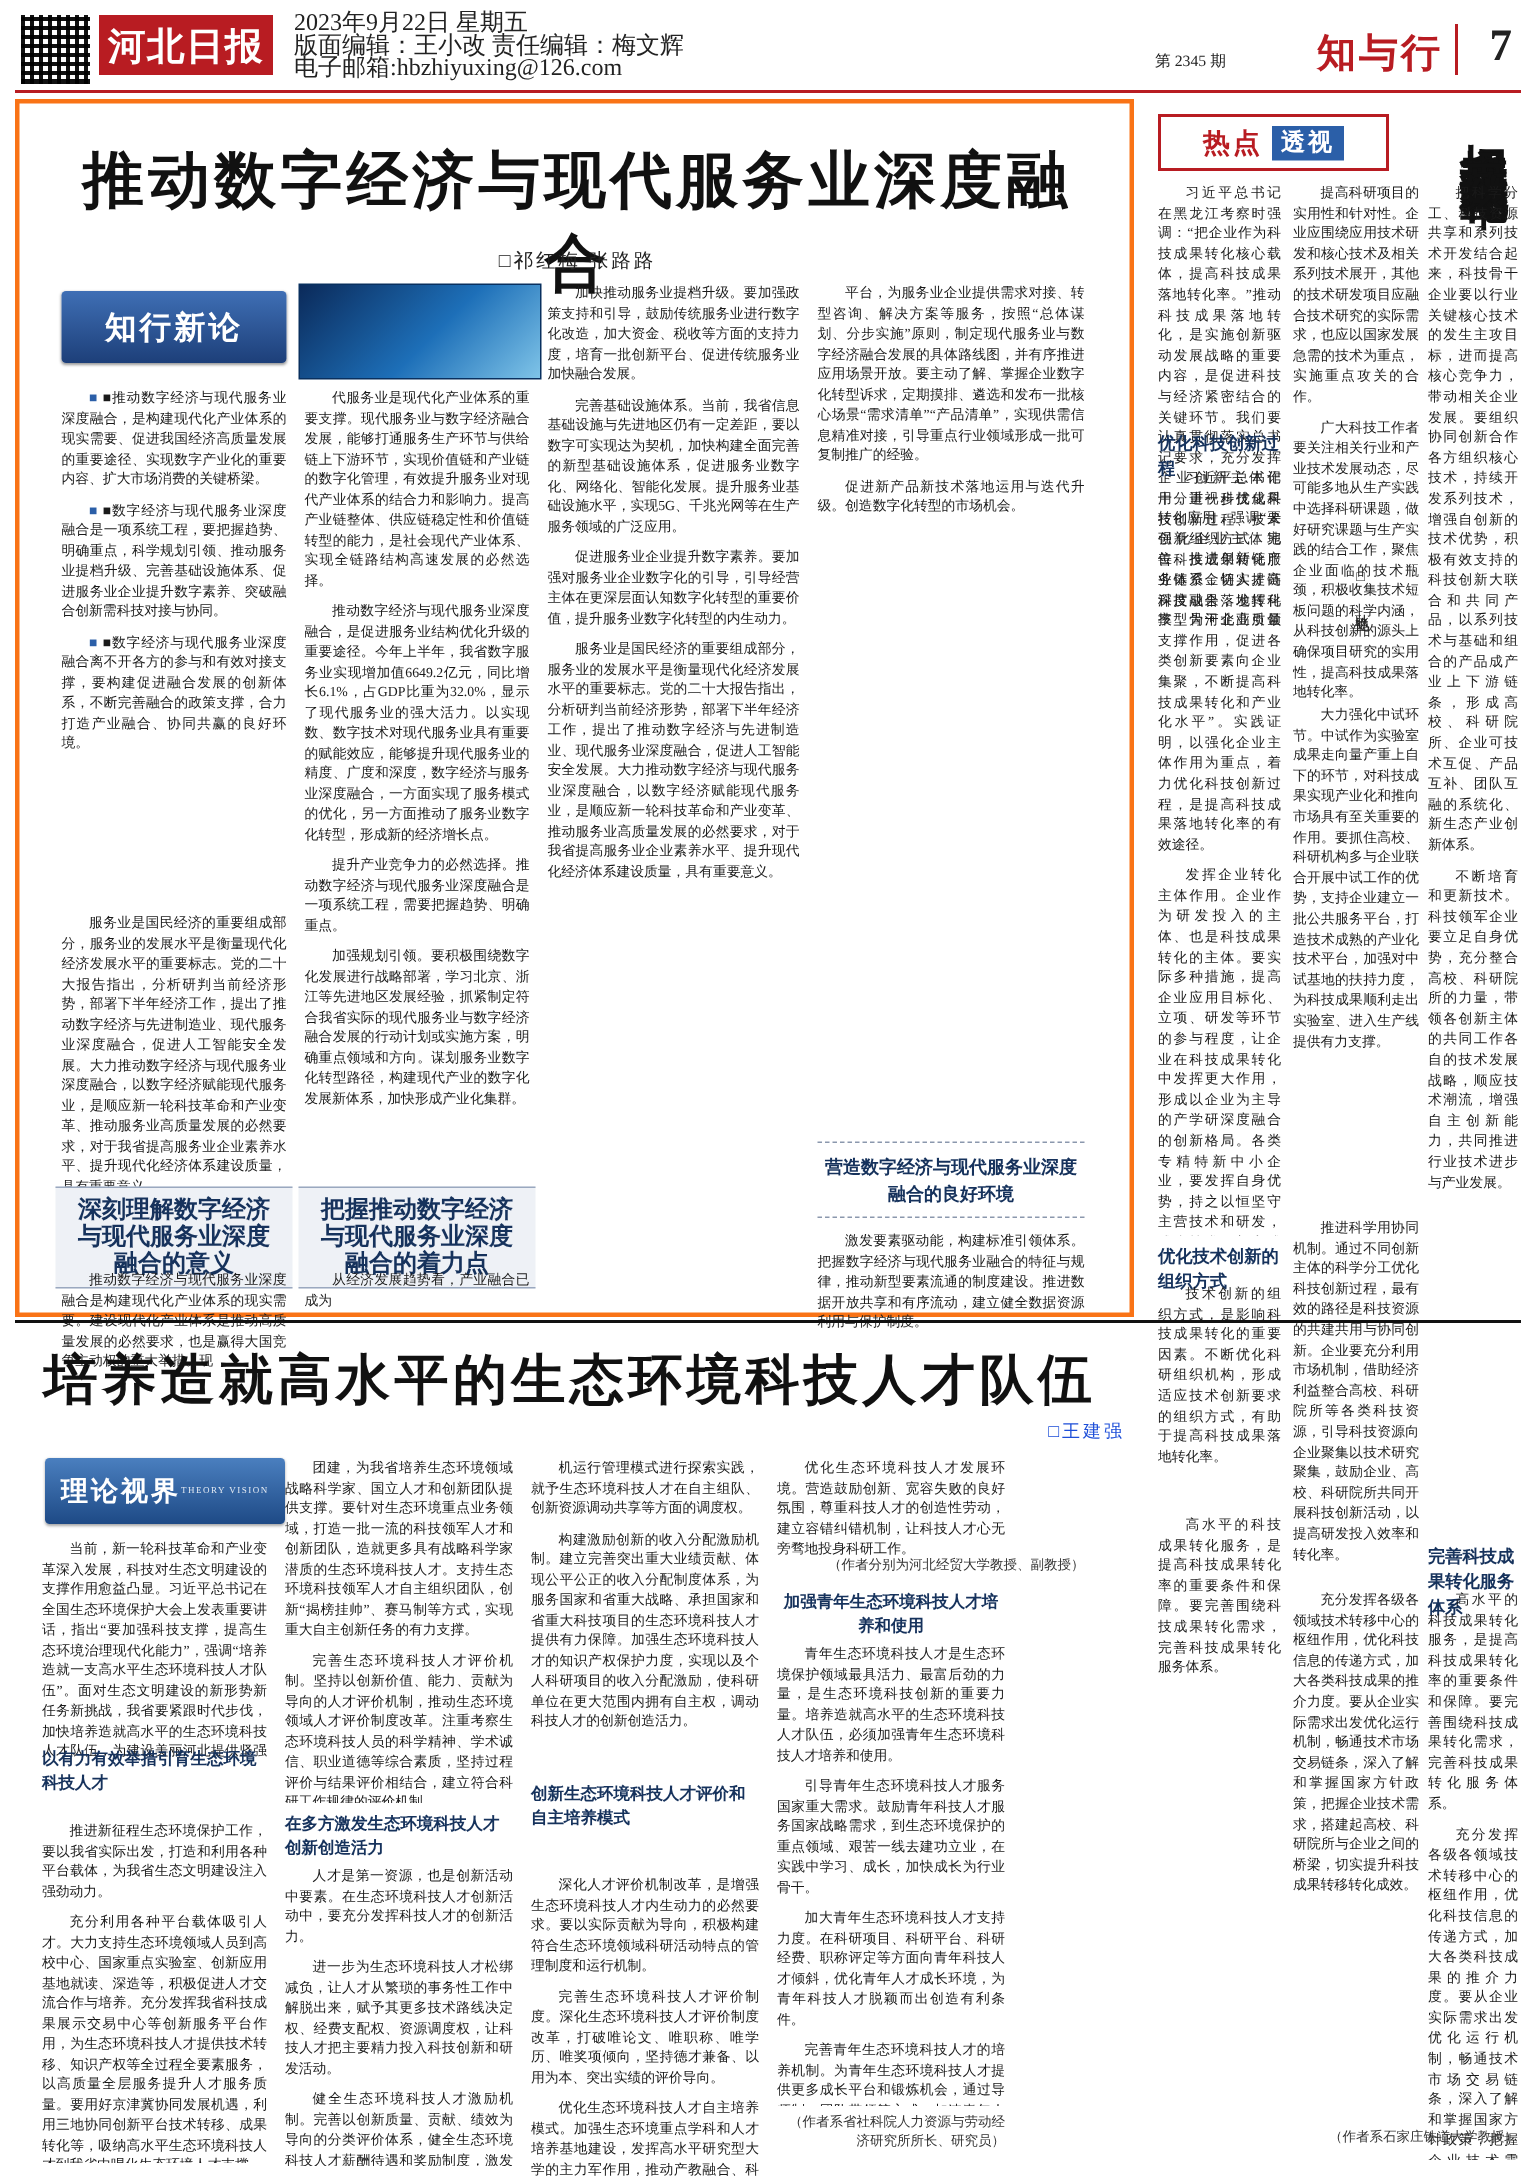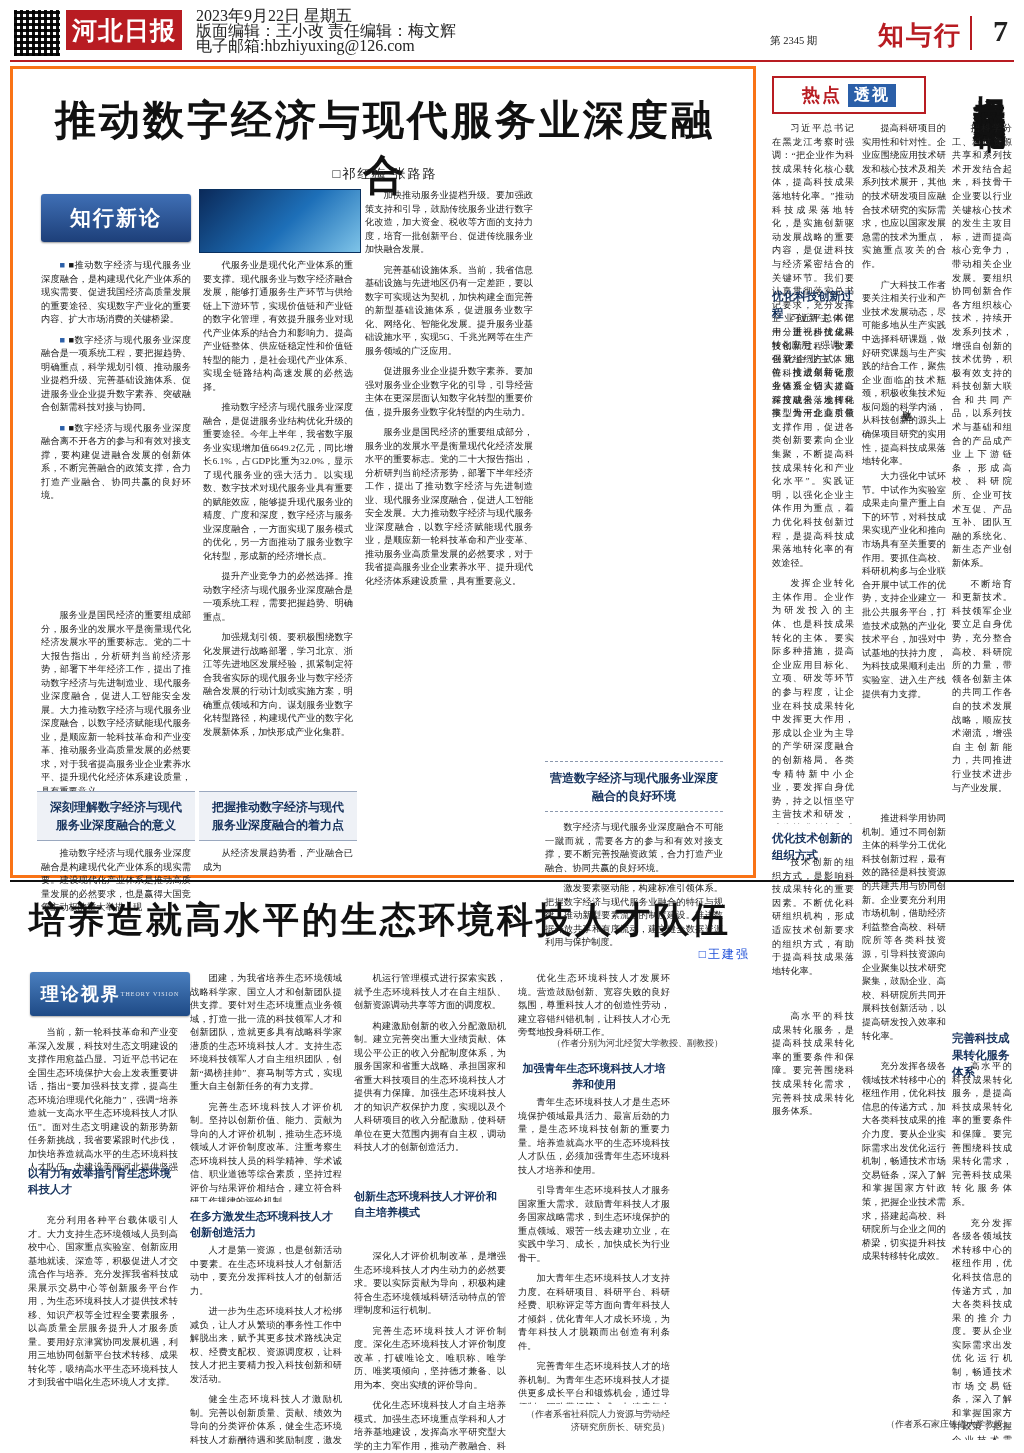--- a/index.html
+++ b/index.html
@@ -42,21 +42,21 @@
       display:flex;align-items:center;justify-content:center;font-size:21px;font-weight:bold;letter-spacing:2px;
       box-shadow:0 1px 2px rgba(0,0,0,.4);}
   .hero{position:absolute;left:186px;top:120px;width:160px;height:62px;
       background:linear-gradient(135deg,#0b2a5a,#1d6fb8 55%,#7fc4e8);border:1px solid #09305f;}
 
   .col{position:absolute;font-size:9.2px;line-height:13.5px;text-align:justify;color:#1a1a1a;}
   .col p{margin:0 0 7px 0;text-indent:2em;}
   .mark::before{content:"■";color:#2b5fa8;margin-right:3px;}
 
   .subbox{position:absolute;background:#eef1f6;border-top:1px solid #9aa8bf;border-bottom:1px solid #9aa8bf;
-      padding:6px 8px;font-size:12px;font-weight:bold;line-height:18px;color:#16325c;text-align:center;}
+      padding:6px 8px;font-size:16px;font-weight:bold;line-height:18px;color:#16325c;text-align:center;}
   .subline{position:absolute;border-top:1px dashed #8b98ad;}
   .subhead-c{position:absolute;font-size:12px;font-weight:bold;line-height:18px;color:#16325c;text-align:center;}
   .author-note{position:absolute;font-size:9px;line-height:13px;color:#333;text-align:right;}
 
   
   .hot-badge{position:absolute;left:772px;top:76px;width:150px;height:34px;border:2px solid #b81c22;
       display:flex;align-items:center;justify-content:center;gap:6px;background:#fff;}
   .hot-badge .t1{color:#b81c22;font-weight:bold;font-size:18px;letter-spacing:2px;}
   .hot-badge .t2{background:#2b5fa8;color:#fff;font-weight:bold;font-size:16px;padding:1px 6px;letter-spacing:2px;}
   .vtitle{position:absolute;right:12px;top:70px;width:46px;font-size:32px;font-weight:bold;
@@ -134,25 +134,28 @@
       <p>从经济发展趋势看，产业融合已成为</p>
     </div>
 
     <div class="col" style="left:352px;top:120px;width:168px;height:690px;overflow:hidden;">
       <p>加快推动服务业提档升级。要加强政策支持和引导，鼓励传统服务业进行数字化改造，加大资金、税收等方面的支持力度，培育一批创新平台、促进传统服务业加快融合发展。</p>
       <p>完善基础设施体系。当前，我省信息基础设施与先进地区仍有一定差距，要以数字可实现达为契机，加快构建全面完善的新型基础设施体系，促进服务业数字化、网络化、智能化发展。提升服务业基础设施水平，实现5G、千兆光网等在生产服务领域的广泛应用。</p>
       <p>促进服务业企业提升数字素养。要加强对服务业企业数字化的引导，引导经营主体在更深层面认知数字化转型的重要价值，提升服务业数字化转型的内生动力。</p>
       <p>服务业是国民经济的重要组成部分，服务业的发展水平是衡量现代化经济发展水平的重要标志。党的二十大报告指出，分析研判当前经济形势，部署下半年经济工作，提出了推动数字经济与先进制造业、现代服务业深度融合，促进人工智能安全发展。大力推动数字经济与现代服务业深度融合，以数字经济赋能现代服务业，是顺应新一轮科技革命和产业变革、推动服务业高质量发展的必然要求，对于我省提高服务业企业素养水平、提升现代化经济体系建设质量，具有重要意义。</p>
     </div>
 
+    <div class="col" style="left:532px;top:120px;width:178px;height:560px;overflow:hidden;">
+      <p>平台，为服务业企业提供需求对接、转型咨询、解决方案等服务，按照“总体谋划、分步实施”原则，制定现代服务业与数字经济融合发展的具体路线图，并有序推进应用场景开放。要主动了解、掌握企业数字化转型诉求，定期摸排、遴选和发布一批核心场景“需求清单”“产品清单”，实现供需信息精准对接，引导重点行业领域形成一批可复制推广的经验。</p>
+      <p>促进新产品新技术落地运用与迭代升级。创造数字化转型的市场机会。</p>
+    </div>
     <div class="subline" style="left:532px;top:692px;width:178px;"></div>
     <div class="subhead-c" style="left:532px;top:700px;width:178px;">营造数字经济与现代服务业深度融合的良好环境</div>
     <div class="subline" style="left:532px;top:742px;width:178px;"></div>
     <div class="col" style="left:532px;top:752px;width:178px;">
-      <p>数字经济与现代服务业深度融合不可能一蹴而就，需要各方的参与和有效对接支撑，要不断完善投融资政策，合力打造产业融合、协同共赢的良好环境。</p>
       <p>激发要素驱动能，构建标准引领体系。把握数字经济与现代服务业融合的特征与规律，推动新型要素流通的制度建设。推进数据开放共享和有序流动，建立健全数据资源利用与保护制度。</p>
     </div>
     <div class="author-note" style="left:532px;top:968px;width:178px;">（作者分别为河北经贸大学教授、副教授）</div>
   </div>
 
   <div class="hot-badge">
     <span class="t1">热点</span>
     <span class="t2">透视</span>
   </div>
   <div class="vtitle">切实提高科技成果落地转化率</div>
@@ -208,20 +211,21 @@
   <div class="theory-badge">
     <span>理论视界</span>
     <span class="en">THEORY VISION</span>
   </div>
 
   <div class="bcol" style="left:28px;top:1026px;width:150px;height:150px;overflow:hidden;">
     <p>当前，新一轮科技革命和产业变革深入发展，科技对生态文明建设的支撑作用愈益凸显。习近平总书记在全国生态环境保护大会上发表重要讲话，指出“要加强科技支撑，提高生态环境治理现代化能力”，强调“培养造就一支高水平生态环境科技人才队伍”。面对生态文明建设的新形势新任务新挑战，我省要紧跟时代步伐，加快培养造就高水平的生态环境科技人才队伍，为建设美丽河北提供坚强的人才保障。</p>
   </div>
   <div class="bsub" style="left:28px;top:1165px;width:150px;">以有力有效举措引育生态环境科技人才</div>
   <div class="bcol" style="left:28px;top:1214px;width:150px;height:228px;overflow:hidden;">
+    <p>推进新征程生态环境保护工作，要以我省实际出发，打造和利用各种平台载体，为我省生态文明建设注入强劲动力。</p>
     <p>充分利用各种平台载体吸引人才。大力支持生态环境领域人员到高校中心、国家重点实验室、创新应用基地就读、深造等，积极促进人才交流合作与培养。充分发挥我省科技成果展示交易中心等创新服务平台作用，为生态环境科技人才提供技术转移、知识产权等全过程全要素服务，以高质量全层服务提升人才服务质量。要用好京津冀协同发展机遇，利用三地协同创新平台技术转移、成果转化等，吸纳高水平生态环境科技人才到我省中唱化生态环境人才支撑。</p>
 
   </div>
 
   <div class="bcol" style="left:190px;top:972px;width:152px;height:230px;overflow:hidden;">
     <p>团建，为我省培养生态环境领域战略科学家、国立人才和创新团队提供支撑。要针对生态环境重点业务领域，打造一批一流的科技领军人才和创新团队，造就更多具有战略科学家潜质的生态环境科技人才。支持生态环境科技领军人才自主组织团队，创新“揭榜挂帅”、赛马制等方式，实现重大自主创新任务的有力支撑。</p>
     <p>完善生态环境科技人才评价机制。坚持以创新价值、能力、贡献为导向的人才评价机制，推动生态环境领域人才评价制度改革。注重考察生态环境科技人员的科学精神、学术诚信、职业道德等综合素质，坚持过程评价与结果评价相结合，建立符合科研工作规律的评价机制。</p>
   </div>
   <div class="bsub" style="left:190px;top:1208px;width:152px;">在多方激发生态环境科技人才创新创造活力</div>
   <div class="bcol" style="left:190px;top:1244px;width:152px;height:200px;overflow:hidden;">

